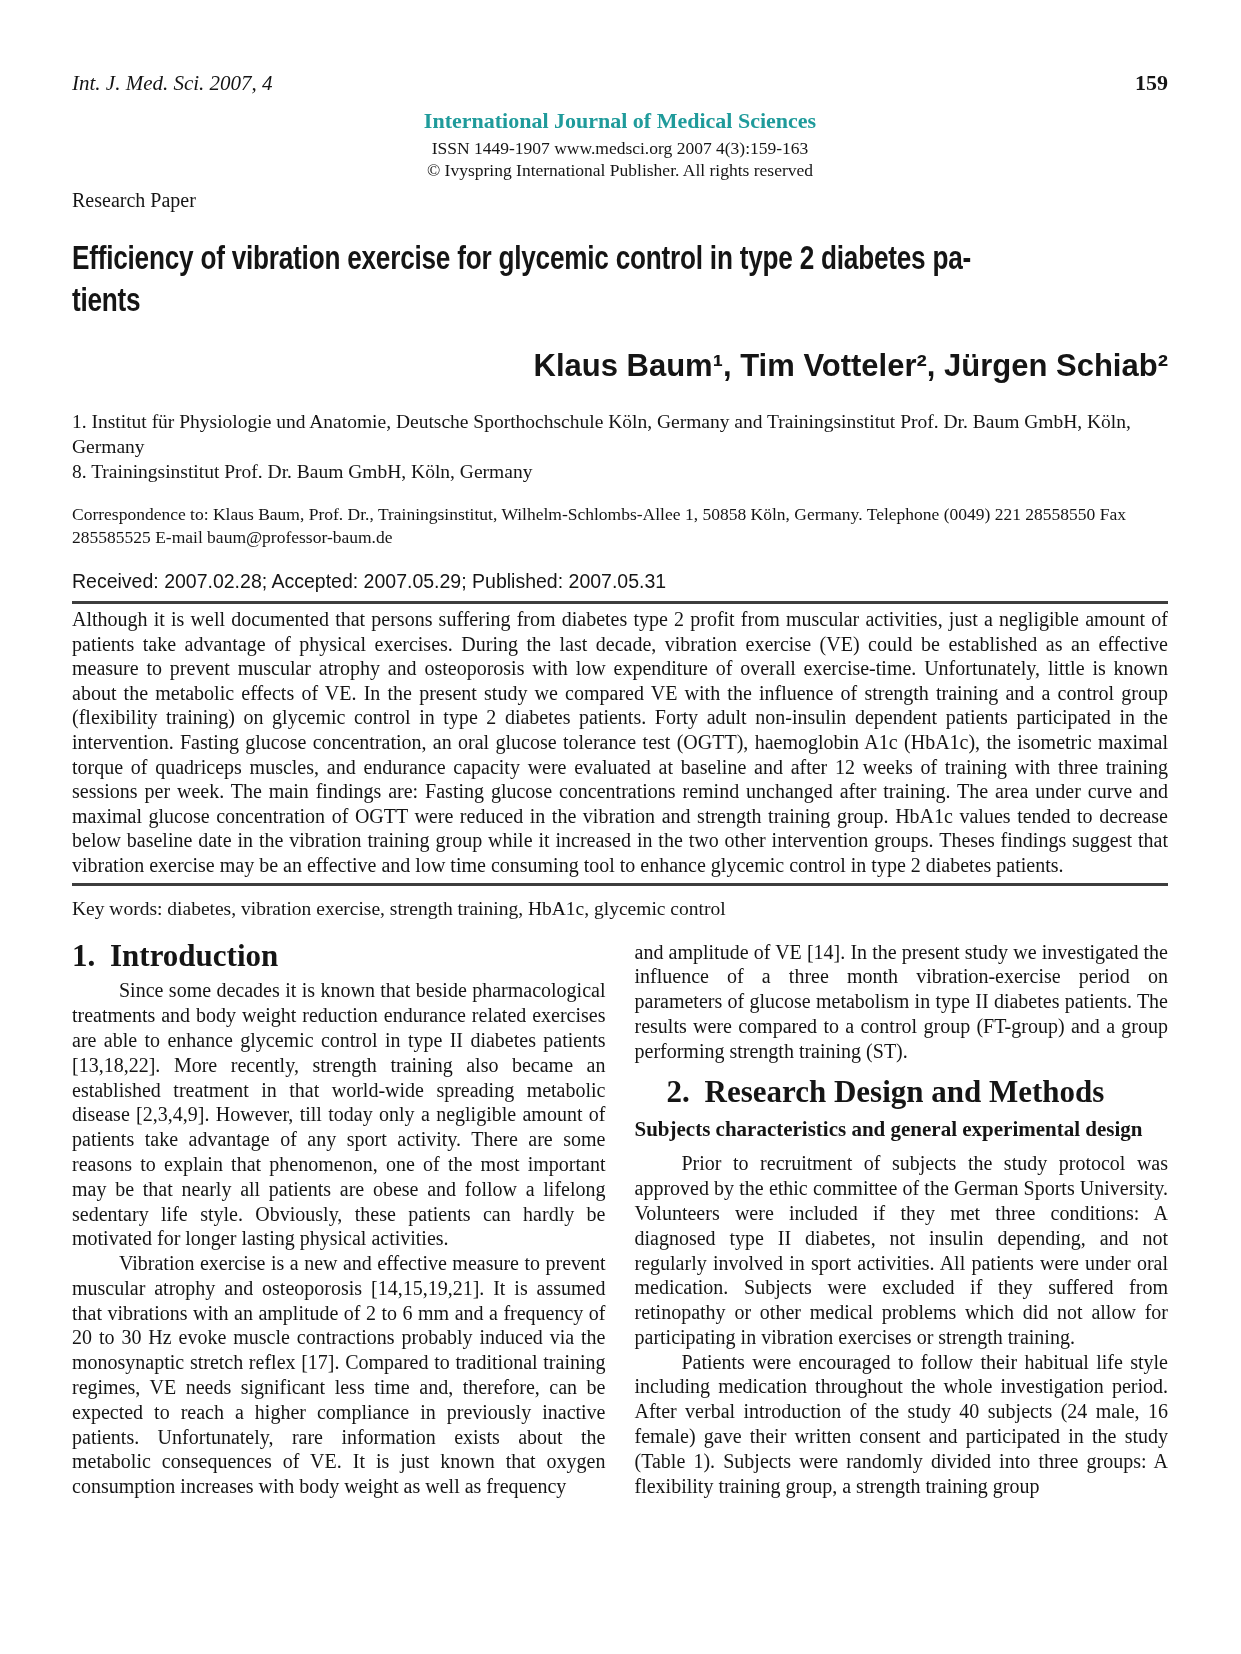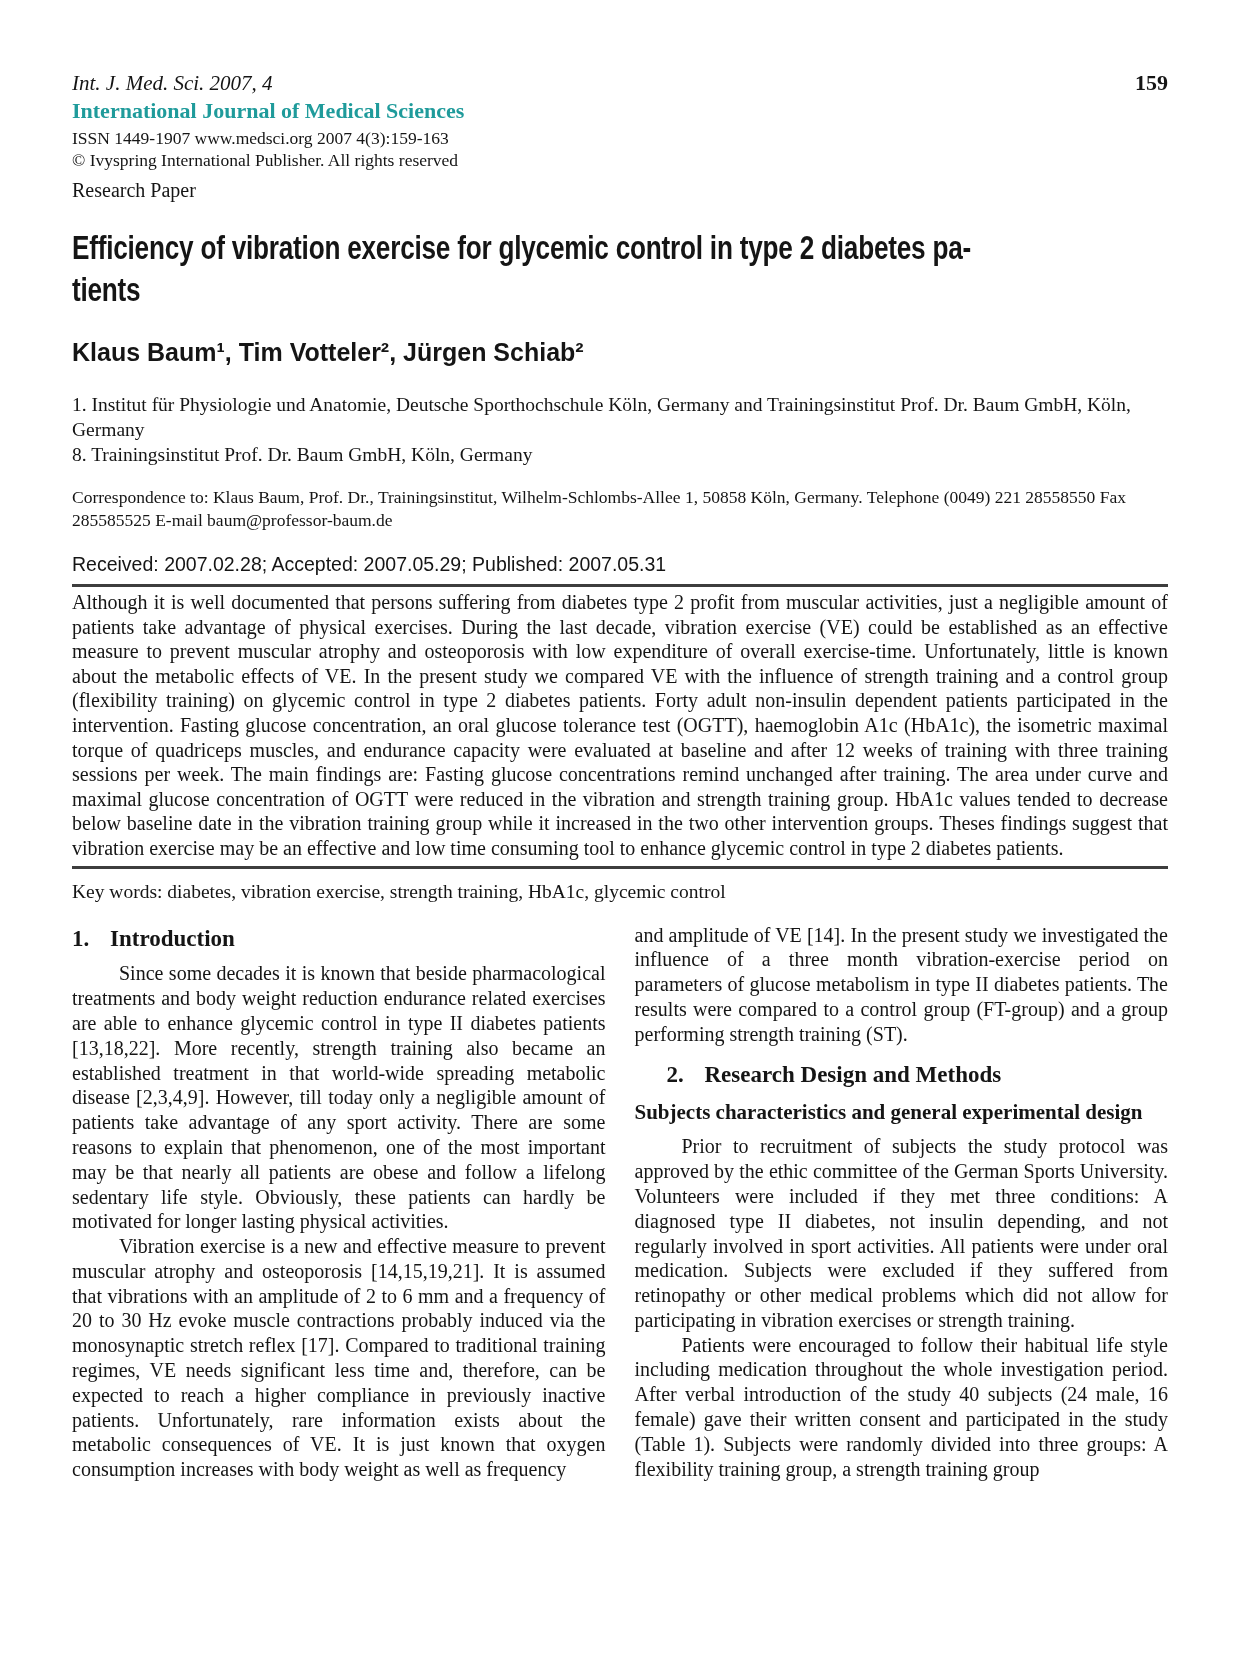--- a/index.html
+++ b/index.html
@@ -10,46 +10,46 @@
     padding:70px 73px 0 72px;
     background:#ffffff;
     font-family:"Liberation Serif", serif;
     color:#151515;
     overflow:hidden;
   }
   .header-row { display:flex; justify-content:space-between; align-items:baseline; }
   .journal-ref { font-style:italic; font-size:21px; }
   .page-num { font-weight:bold; font-size:22px; }
 
-  .masthead { text-align:left; margin-top:2px; }
+  .masthead { text-align:center; margin-top:12px; }
   .journal-name { color:#1f9b9b; font-weight:bold; font-size:22px; margin-bottom:4px; }
   .masthead-line { font-size:17.5px; line-height:21.5px; }
 
   .research-paper { font-size:20px; margin-top:8px; }
 
   .title { margin-top:24px; font-family:"Liberation Sans", sans-serif; font-weight:bold;
            font-size:34px; line-height:42px; letter-spacing:-0.3px; }
   .title-line { white-space:nowrap; transform:scaleX(0.77); transform-origin:0 50%; }
 
-  .authors { margin-top:28px; font-family:"Liberation Sans", sans-serif; font-weight:bold; font-size:25px; }
+  .authors { margin-top:28px; font-family:"Liberation Sans", sans-serif; font-weight:bold; font-size:31px;text-align:right; }
 
   .affiliations { margin-top:25px; font-size:19.5px; line-height:25px; }
   .correspondence { margin-top:19px; font-size:17.5px; line-height:23px; }
   .dates { margin-top:21px; font-family:"Liberation Sans", sans-serif; font-size:19.5px; }
 
   .rule { border:none; border-top:3px solid #3d3d3d; margin:8px 0 0 0; }
   .abstract { font-size:20px; line-height:24.6px; text-align:justify; margin-top:3px; }
   .rule-bottom { border:none; border-top:3px solid #3d3d3d; margin:5px 0 0 0; }
   .keywords { font-size:19.5px; margin:12px 0 20px 0; }
 
   .columns { display:flex; gap:29px; }
   .col { flex:1; min-width:0; text-align:justify; font-size:20px; line-height:24.8px; }
   .col p { margin:0; text-indent:47px; }
   .col p.cont { text-indent:0; }
-  h2.section { font-size:23px; font-weight:bold; margin:4px 0 10px 0; text-align:left; }
+  h2.section { font-size:31px; font-weight:bold; margin:4px 0 10px 0; text-align:left; }
   h2.section .sec-num { display:inline-block; width:38px; }
   h2.section.second { margin-top:16px;margin-left:32px; }
   h3.subsection { font-size:21px; line-height:27px; font-weight:bold; margin:12px 0 8px 0; text-align:left;font-family:Liberation Serif, serif; }
 </style>
 </head>
 <body>
 
 <div class="page">
 
   <div class="header-row">

